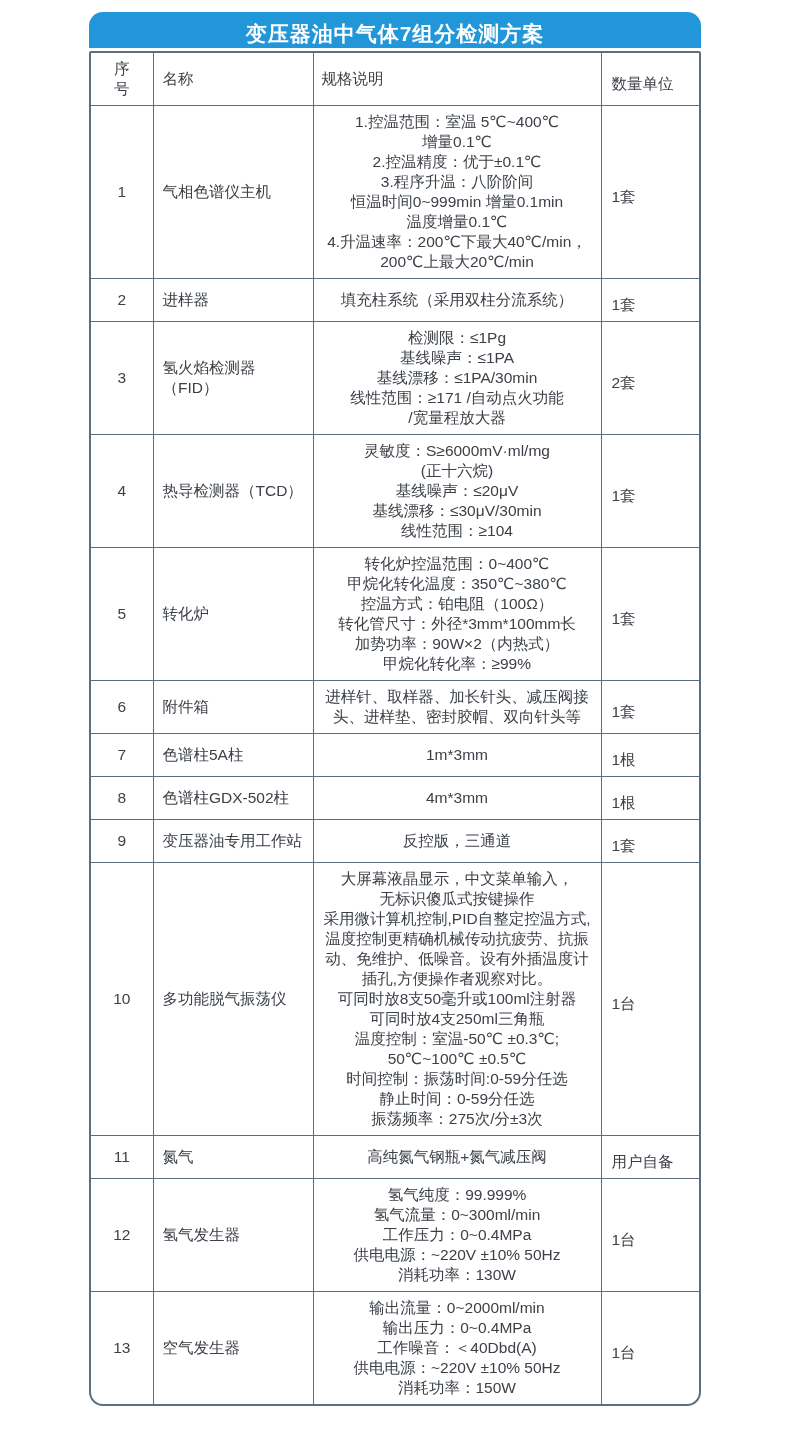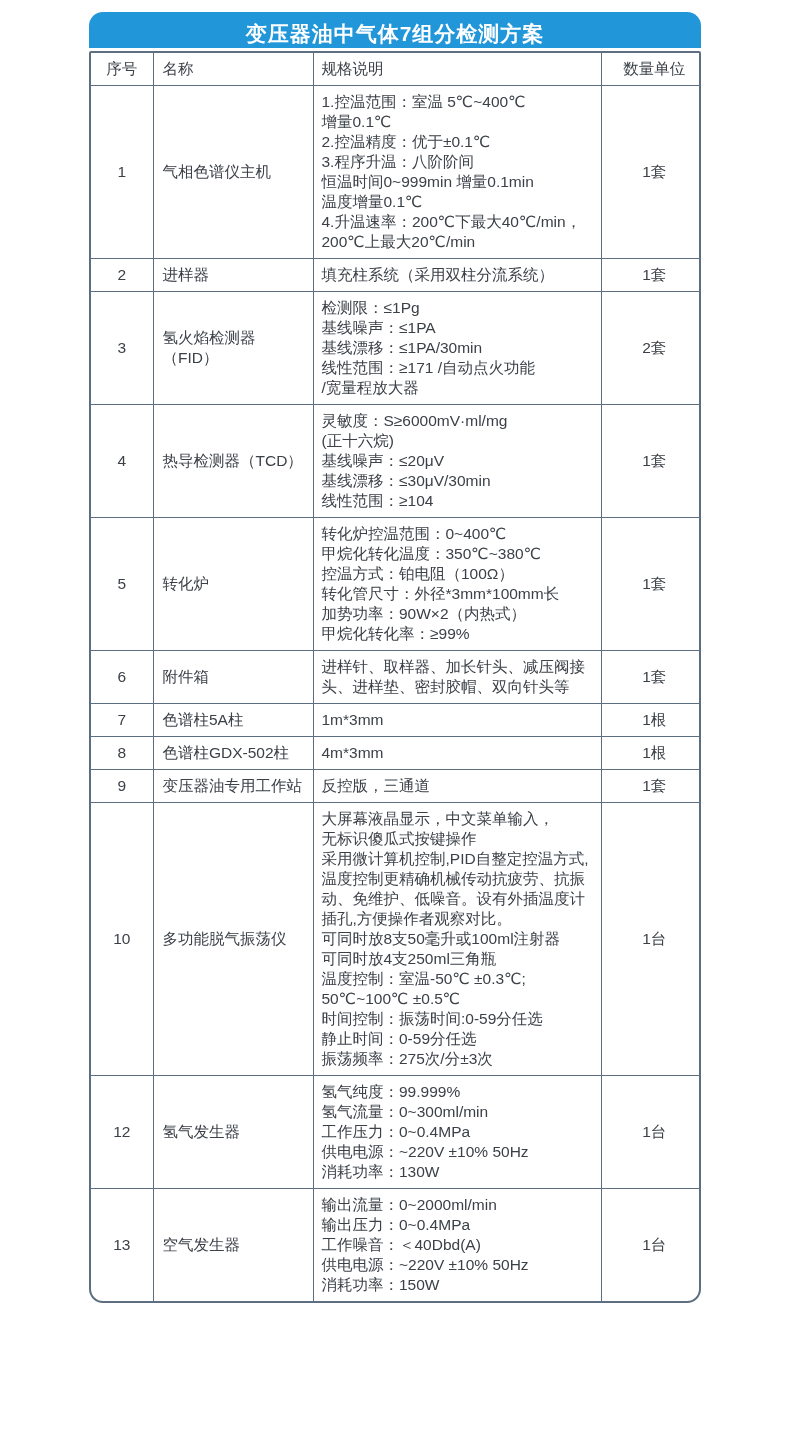--- a/index.html
+++ b/index.html
@@ -58,38 +58,39 @@
   table.spec thead tr > *       { border-top: none; }
   table.spec tbody tr:last-child > * { border-bottom: none; }
 
   col.c-no   { width: 62px; }
   col.c-name { width: 160px; }
   col.c-spec { width: 288px; }
   col.c-qty  { width: 100px; }
 
   th.col-no, td.col-no {
     text-align: center;
-    padding: 6px 10px;
+    padding: 6px 18px;
   }
   th.col-name, td.col-name {
     text-align: left;
     padding: 6px 2px 6px 9px;
   }
   th.col-spec, td.col-spec {
     text-align: left;
     padding: 6px 8px;
     margin-left: 16px;
   }
   th.col-qty, td.col-qty {
-    text-align: center;
-    padding: 6px 4px 6px 10px;
+    text-align: left;
+    padding: 16px 4px 6px 10px;
   }
   td.col-spec {
     white-space: pre-line;
     word-break: break-word;
+    text-align: center;
   }
   thead th {
     padding-top: 7px;
     padding-bottom: 7px;
   }
 </style>
 </head>
 <body>
 
 <div class="page">
@@ -199,20 +200,26 @@
 可同时放8支50毫升或100ml注射器
 可同时放4支250ml三角瓶
 温度控制：室温-50℃ ±0.3℃;
  50℃~100℃ ±0.5℃
 时间控制：振荡时间:0-59分任选
 静止时间：0-59分任选
 振荡频率：275次/分±3次</td>
               <td class="col-qty">1台</td>
             </tr>
             <tr>
+              <td class="col-no">11</td>
+              <td class="col-name">氮气</td>
+              <td class="col-spec">高纯氮气钢瓶+氮气减压阀</td>
+              <td class="col-qty">用户自备</td>
+            </tr>
+            <tr>
               <td class="col-no">12</td>
               <td class="col-name">氢气发生器</td>
               <td class="col-spec">氢气纯度：99.999%
 氢气流量：0~300ml/min
 工作压力：0~0.4MPa
 供电电源：~220V ±10% 50Hz
 消耗功率：130W</td>
               <td class="col-qty">1台</td>
             </tr>
             <tr>

